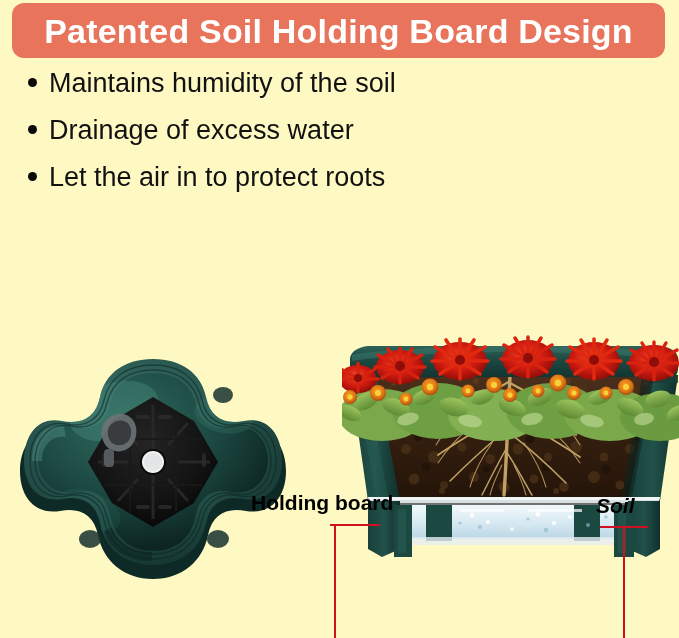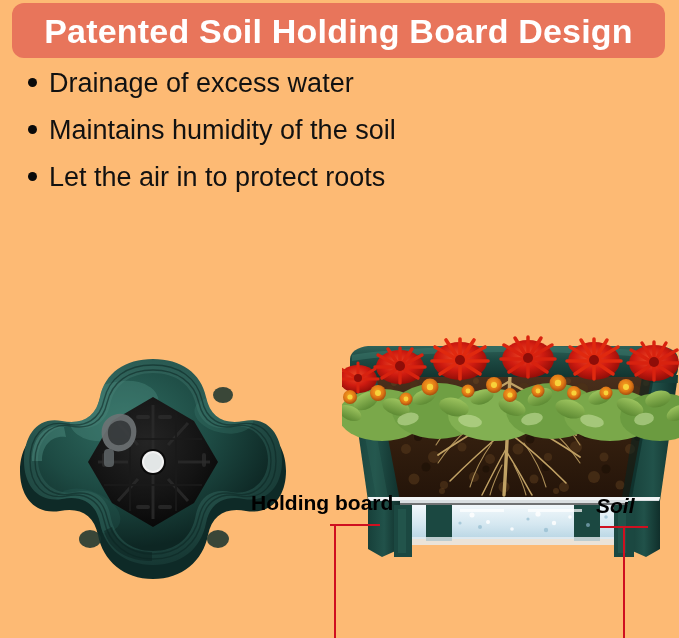--- a/index.html
+++ b/index.html
@@ -4,21 +4,21 @@
 <style>
   html, body {
     margin: 0;
     padding: 0;
     background: #ffffff;
   }
   #page {
     position: relative;
     width: 679px;
     height: 638px;
-    background: #fdba74;
+    background: #fef9c3;
     overflow: hidden;
     font-family: "Liberation Sans", sans-serif;
   }
 
   
   .banner {
     position: absolute;
     left: 12px;
     top: 3px;
     width: 653px;
@@ -135,25 +135,25 @@
 
 <div id="page">
 
   <div class="banner">
     <div class="banner-title">Patented Soil Holding Board Design</div>
   </div>
 
   <div class="bullets">
     <div class="bullet-row">
       <span class="bullet-dot"></span>
-      <span class="bullet-text">Drainage of excess water</span>
+      <span class="bullet-text">Maintains humidity of the soil</span>
     </div>
     <div class="bullet-row">
       <span class="bullet-dot"></span>
-      <span class="bullet-text">Maintains humidity of the soil</span>
+      <span class="bullet-text">Drainage of excess water</span>
     </div>
     <div class="bullet-row">
       <span class="bullet-dot"></span>
       <span class="bullet-text">Let the air in to protect roots</span>
     </div>
   </div>
 
   <div class="stage">
 
     <div class="board-wrap">

